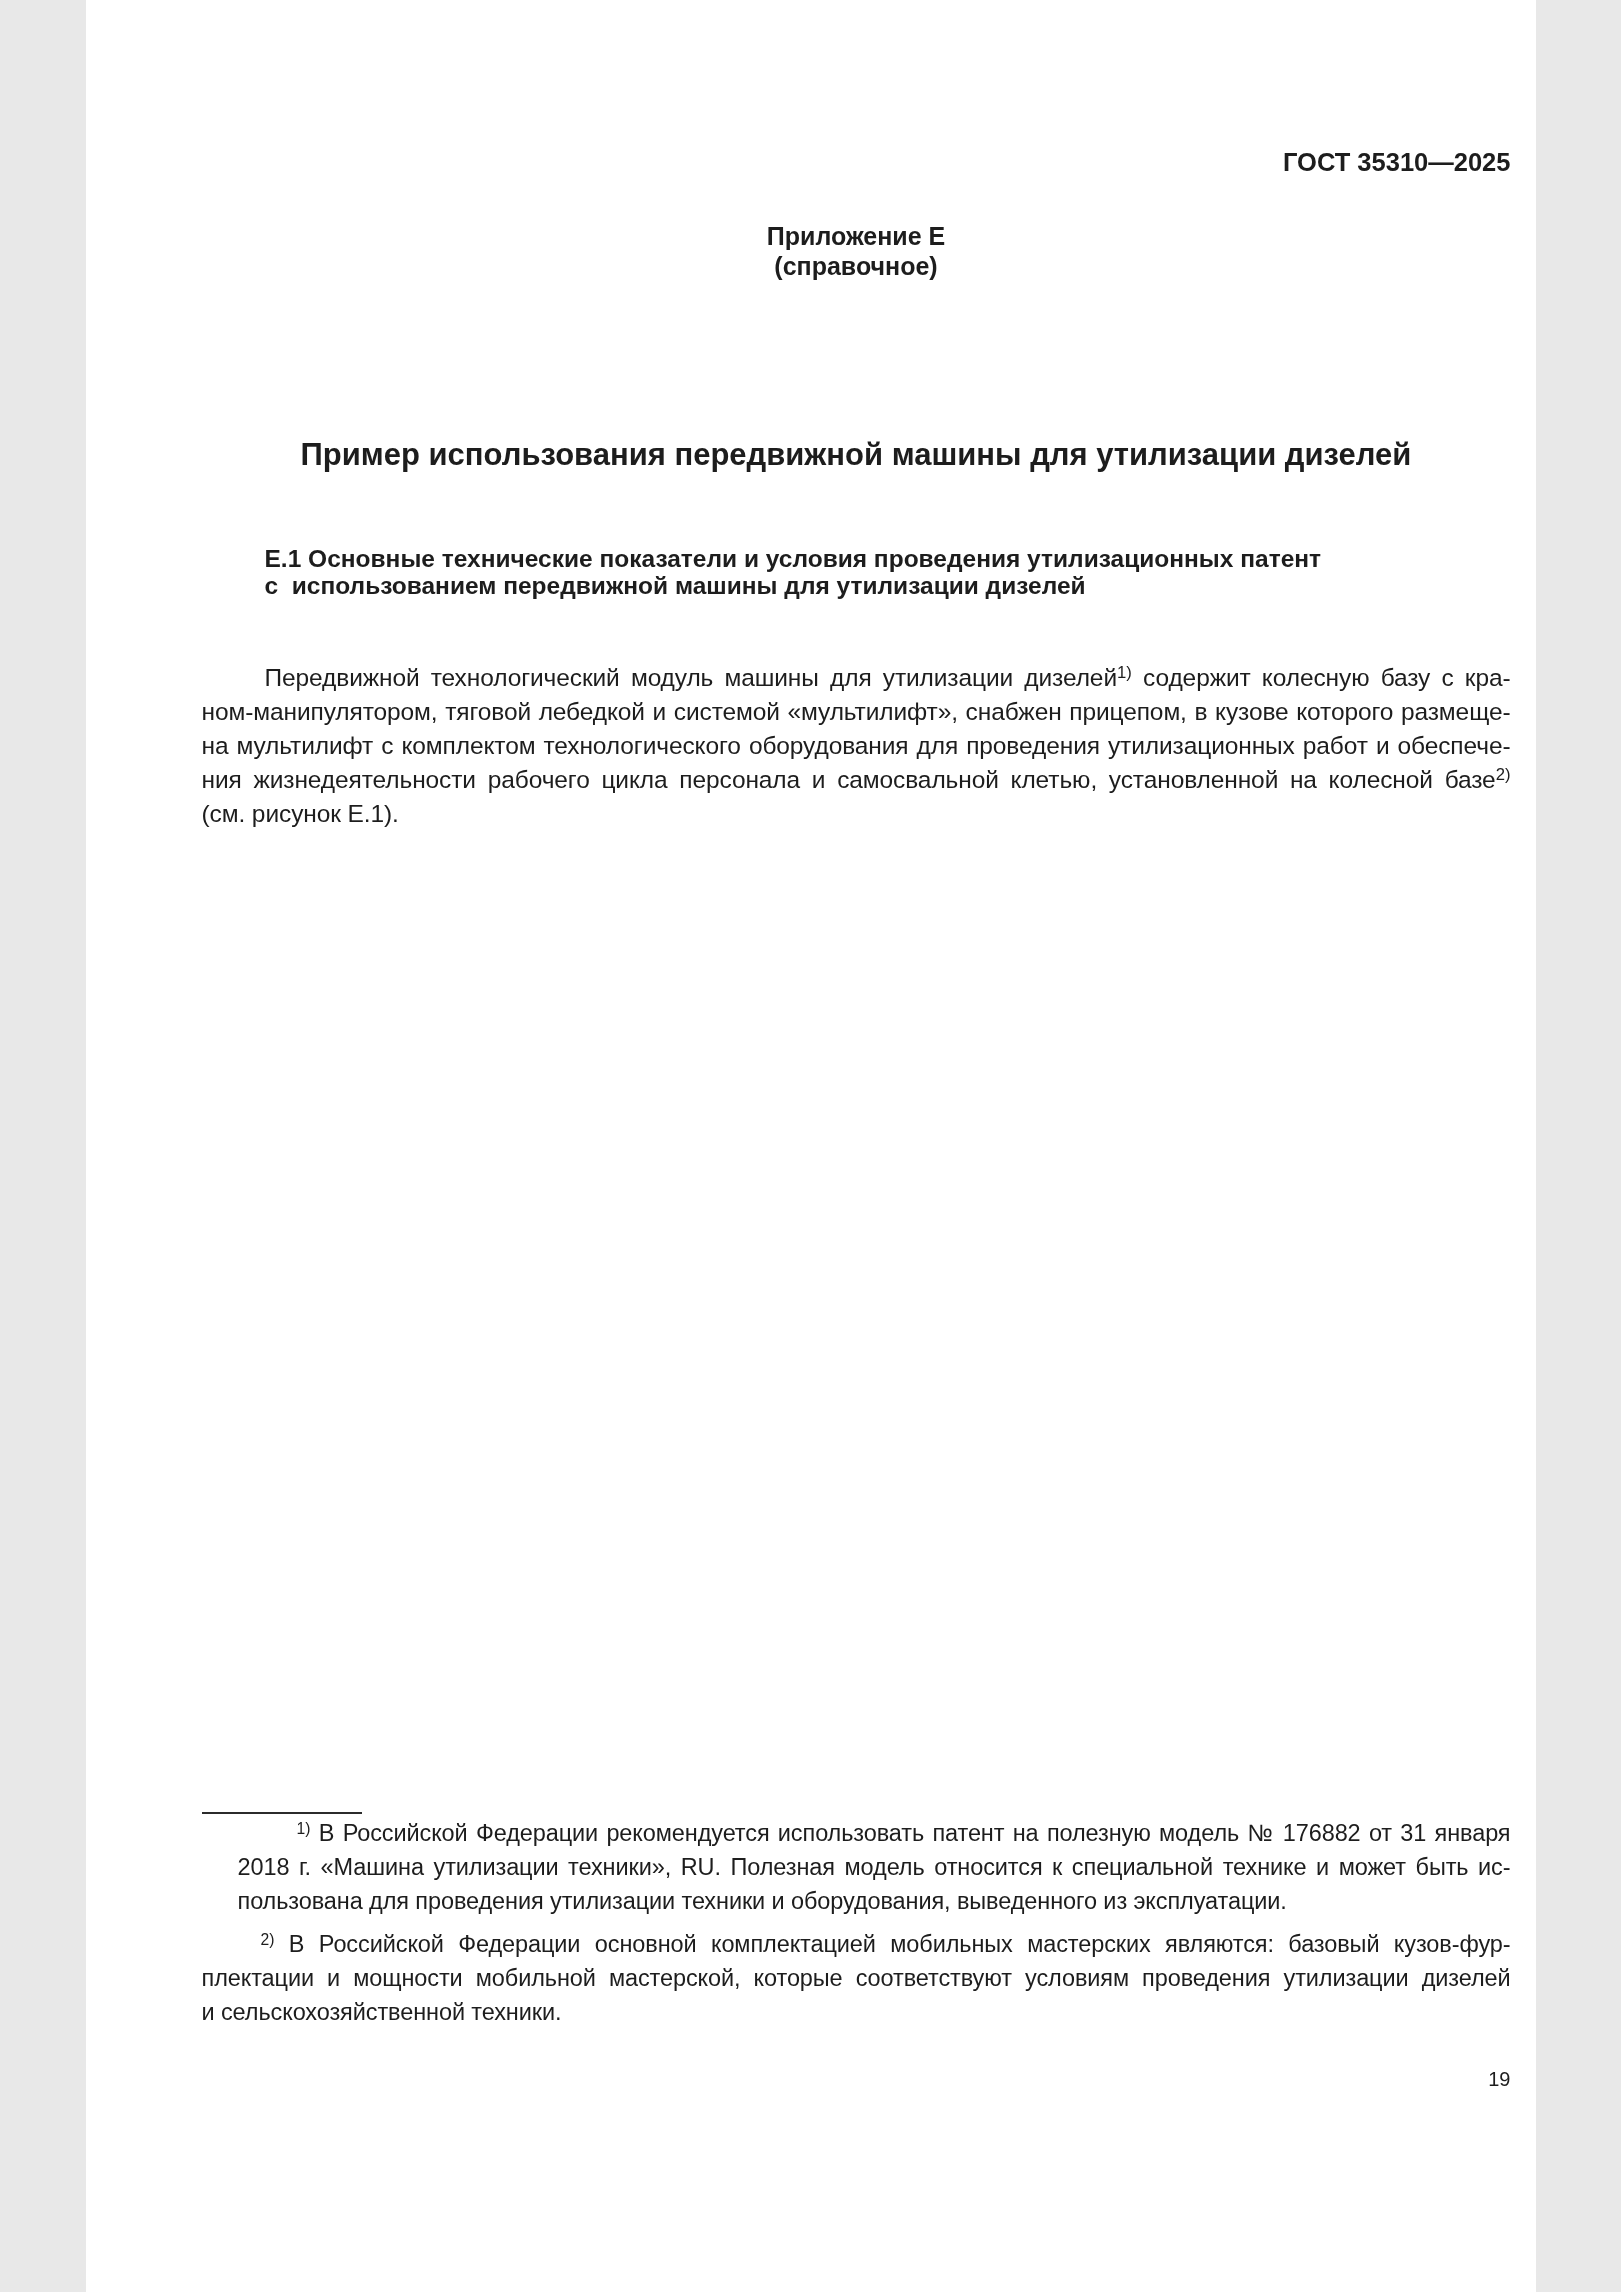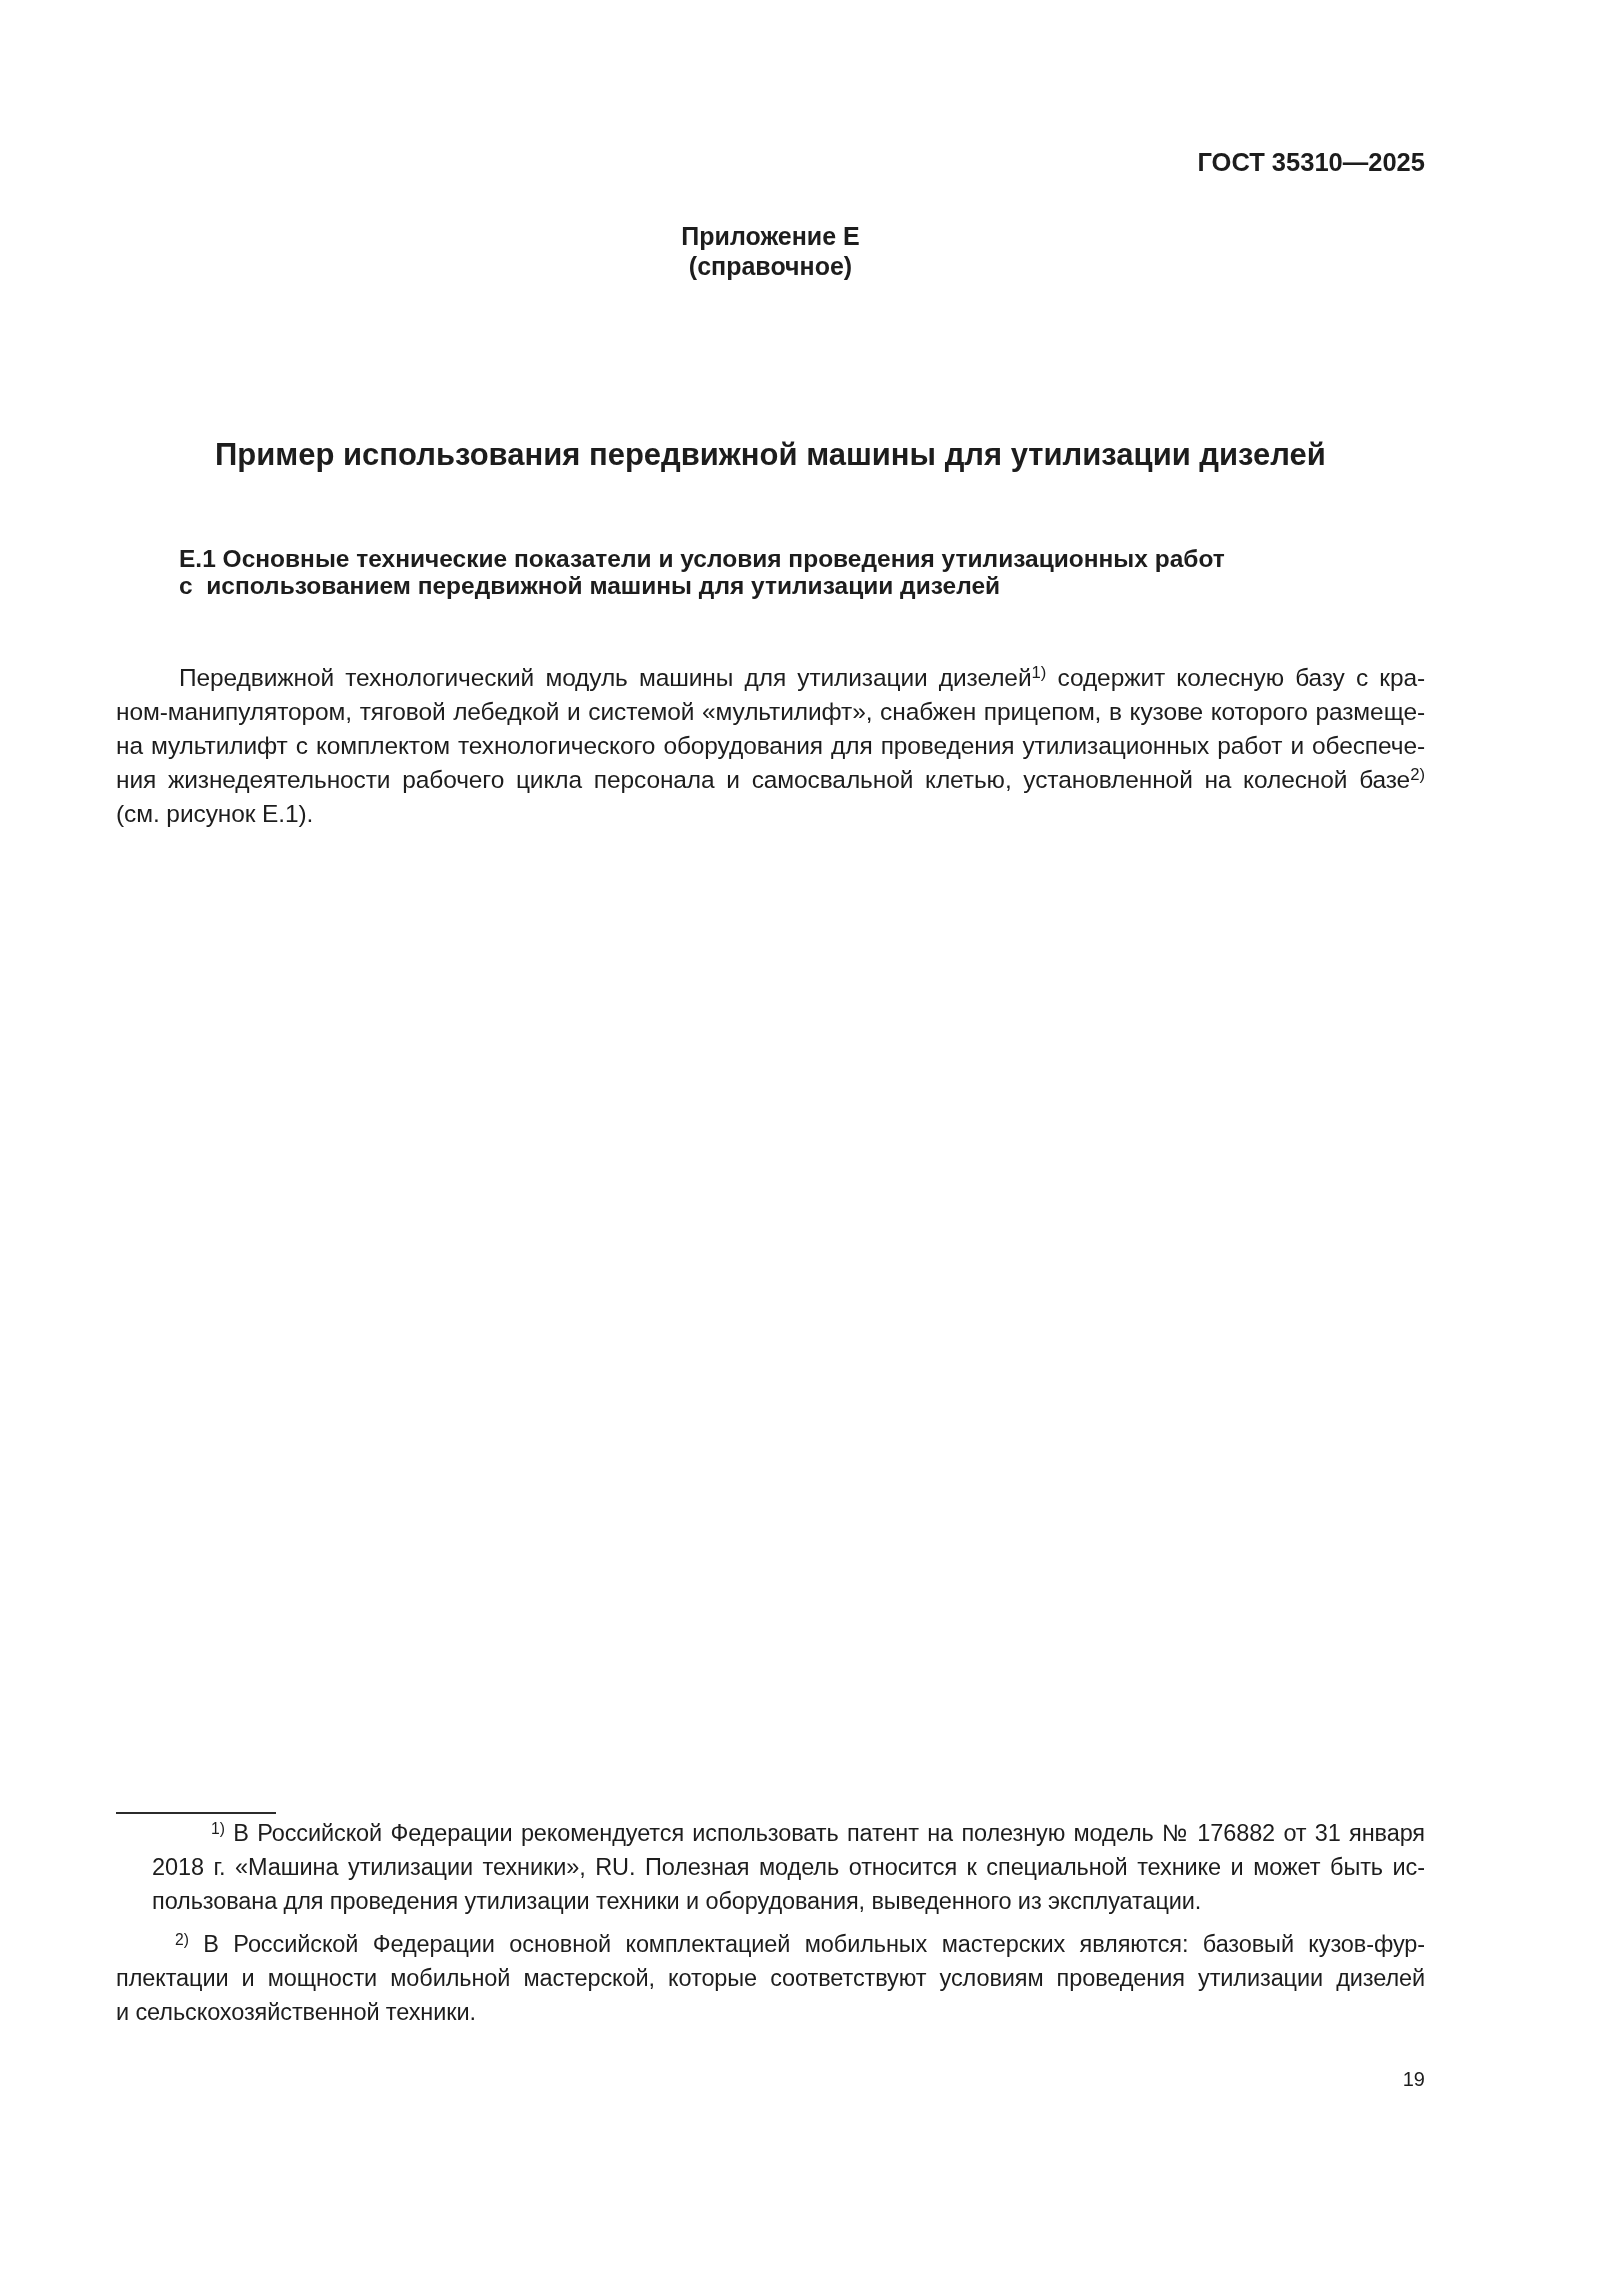--- a/index.html
+++ b/index.html
@@ -2,21 +2,21 @@
 <html lang="ru"><head>
 <meta charset="utf-8">
 <style>
   html, body {
     margin: 0;
     padding: 0;
     background: #e8e8e8;
   }
   .page {
     position: relative;
-    width: 1621px;
+    width: 1450px;
     height: 2293px;
     background: #ffffff;
     font-family: "Liberation Sans", sans-serif;
     color: #1d1d1d;
     margin: 0 auto;
     overflow: hidden;
   }
   .content {
     position: absolute;
     left: 116px;
@@ -110,21 +110,21 @@
     </div>
 
     <div class="abs appendix">
       <div>Приложение Е</div>
       <div>(справочное)</div>
     </div>
 
     <h1 class="abs doc-title">Пример использования передвижной машины для утилизации дизелей</h1>
 
     <div class="abs section-heading">
-      <div>Е.1 Основные технические показатели и условия проведения утилизационных работ</div>
+      <div>Е.1 Основные технические показатели и условия проведения утилизационных патент</div>
       <div>с&nbsp; использованием передвижной машины для утилизации дизелей</div>
     </div>
 
     <div class="abs body-para">
       <div class="pline jfull indent-para"><span>Передвижной технологический модуль машины для утилизации дизелей</span><sup class="fnref">1)</sup><span> содержит колесную базу с кра-</span></div>
       <div class="pline jfull"><span>ном-манипулятором, тяговой лебедкой и системой «мультилифт», снабжен прицепом, в кузове которого размеще-</span></div>
       <div class="pline jfull"><span>на мультилифт с комплектом технологического оборудования для проведения утилизационных работ и обеспече-</span></div>
       <div class="pline jfull"><span>ния жизнедеятельности рабочего цикла персонала и самосвальной клетью, установленной на колесной базе</span><sup class="fnref">2)</sup></div>
       <div class="pline"><span>(см. рисунок Е.1).</span></div>
     </div>

